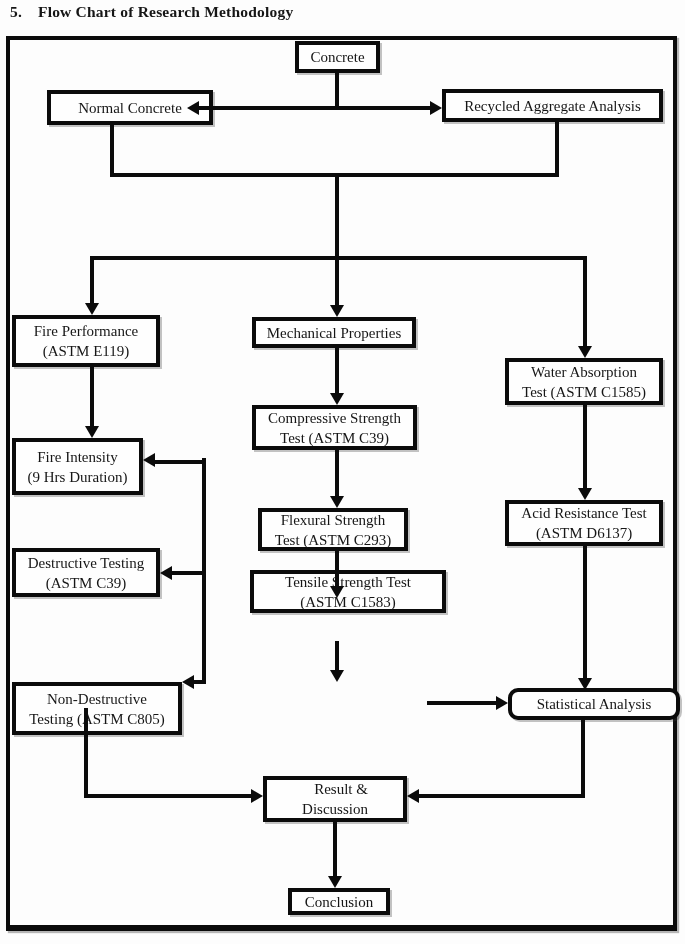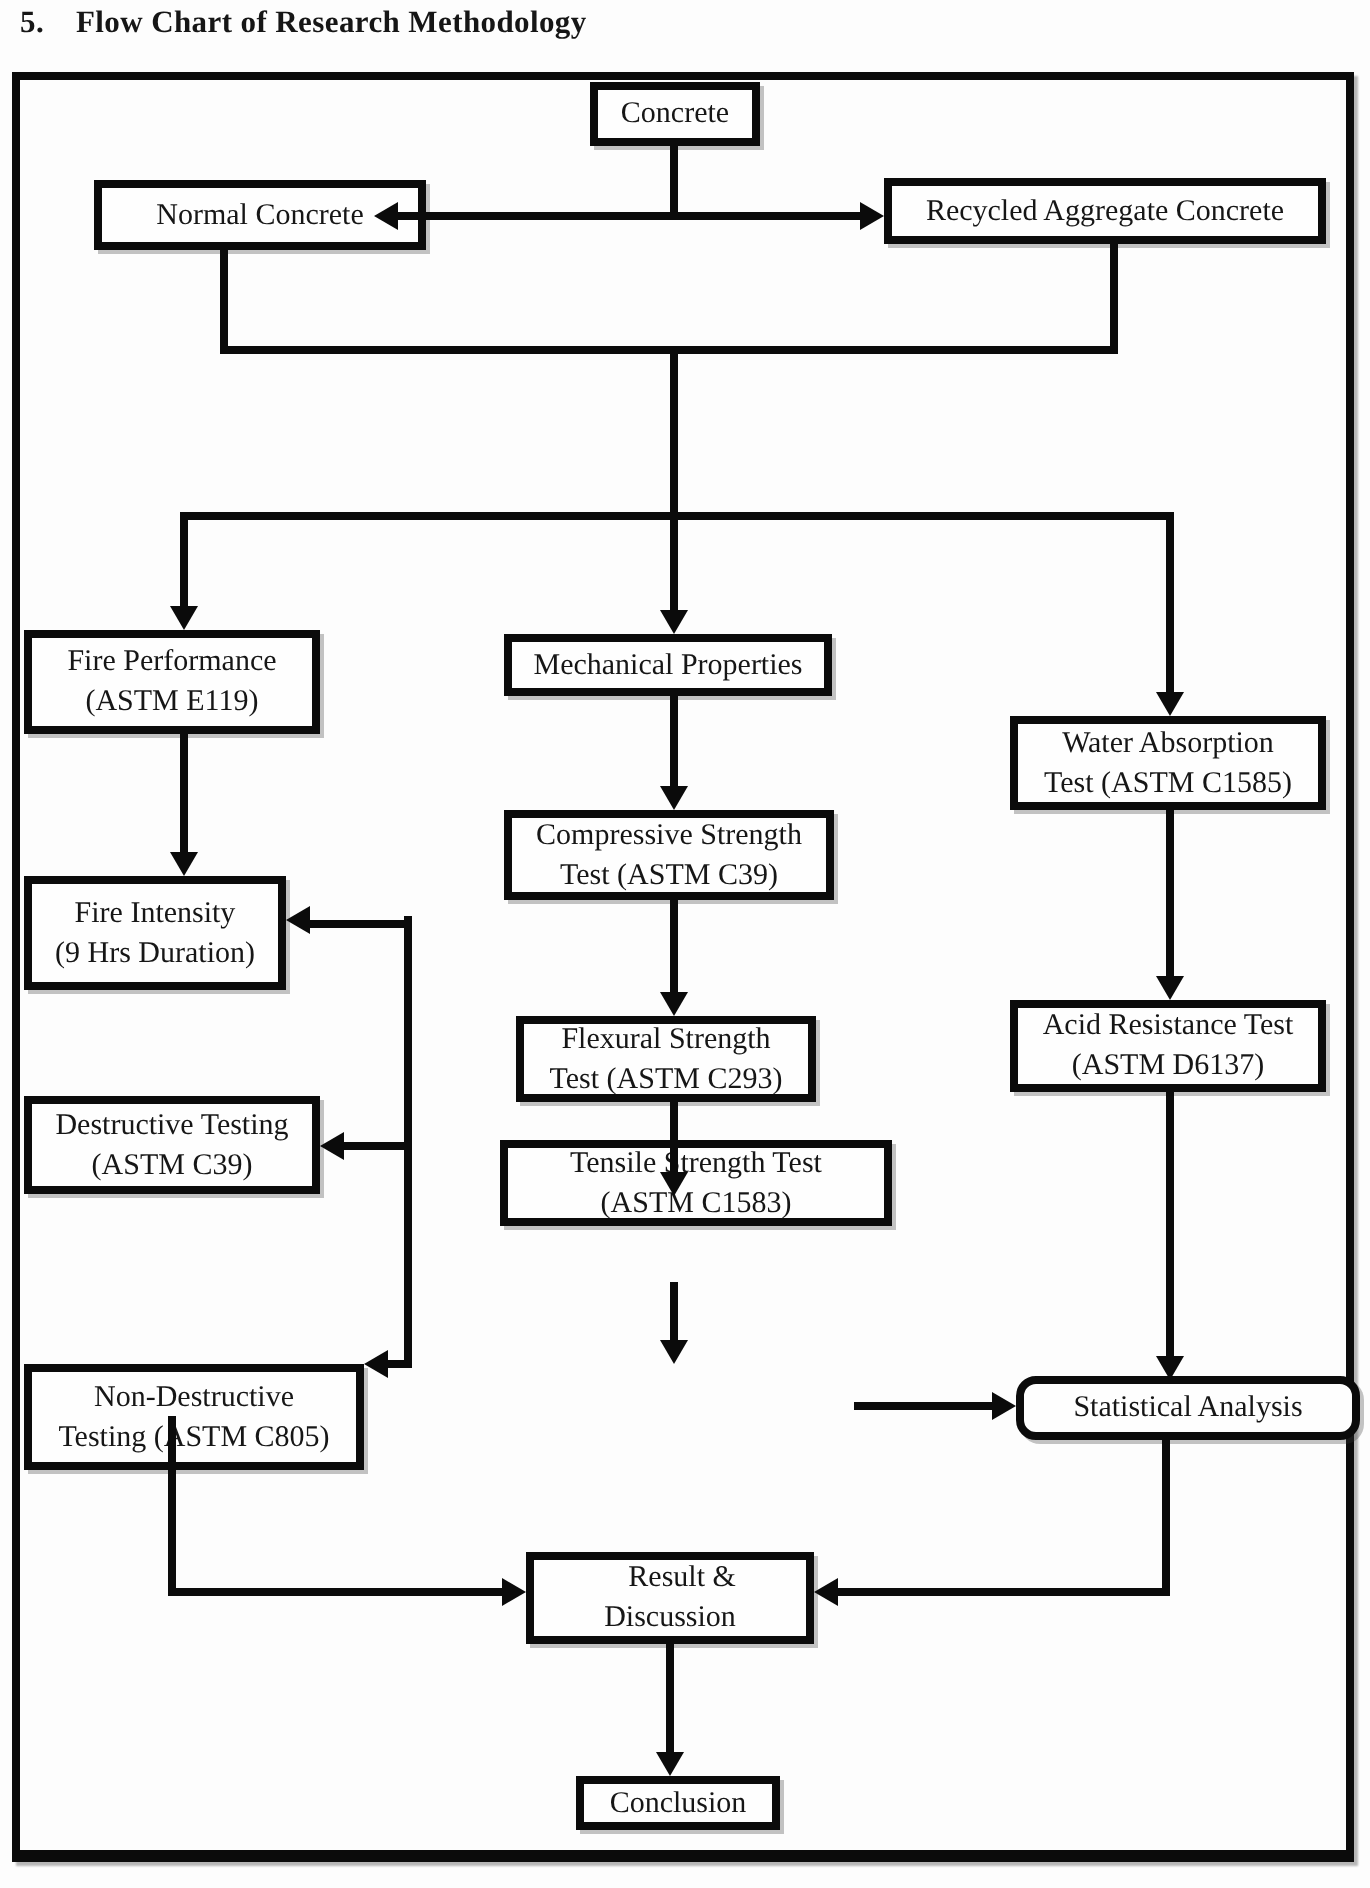--- a/index.html
+++ b/index.html
@@ -39,21 +39,21 @@
 
   <div class="title">
     <span class="num">5.</span>
     <span>Flow Chart of Research Methodology</span>
   </div>
 
   <div class="frame"></div>
 
   <div class="node" style="left:295px;top:41px;width:85px;height:32px;">Concrete</div>
   <div class="node" style="left:47px;top:90px;width:166px;height:35px;">Normal Concrete</div>
-  <div class="node" style="left:442px;top:89px;width:221px;height:33px;">Recycled Aggregate Concrete</div>
+  <div class="node" style="left:442px;top:89px;width:221px;height:33px;">Recycled Aggregate Analysis</div>
   <div class="node" style="left:12px;top:315px;width:148px;height:52px;">Fire Performance
 (ASTM E119)</div>
   <div class="node" style="left:252px;top:317px;width:164px;height:31px;">Mechanical Properties</div>
   <div class="node" style="left:505px;top:358px;width:158px;height:47px;">Water Absorption
 Test (ASTM C1585)</div>
   <div class="node" style="left:12px;top:438px;width:131px;height:57px;">Fire Intensity
 (9 Hrs Duration)</div>
   <div class="node" style="left:252px;top:405px;width:165px;height:45px;">Compressive Strength
 Test (ASTM C39)</div>
   <div class="node" style="left:505px;top:500px;width:158px;height:46px;">Acid Resistance Test

